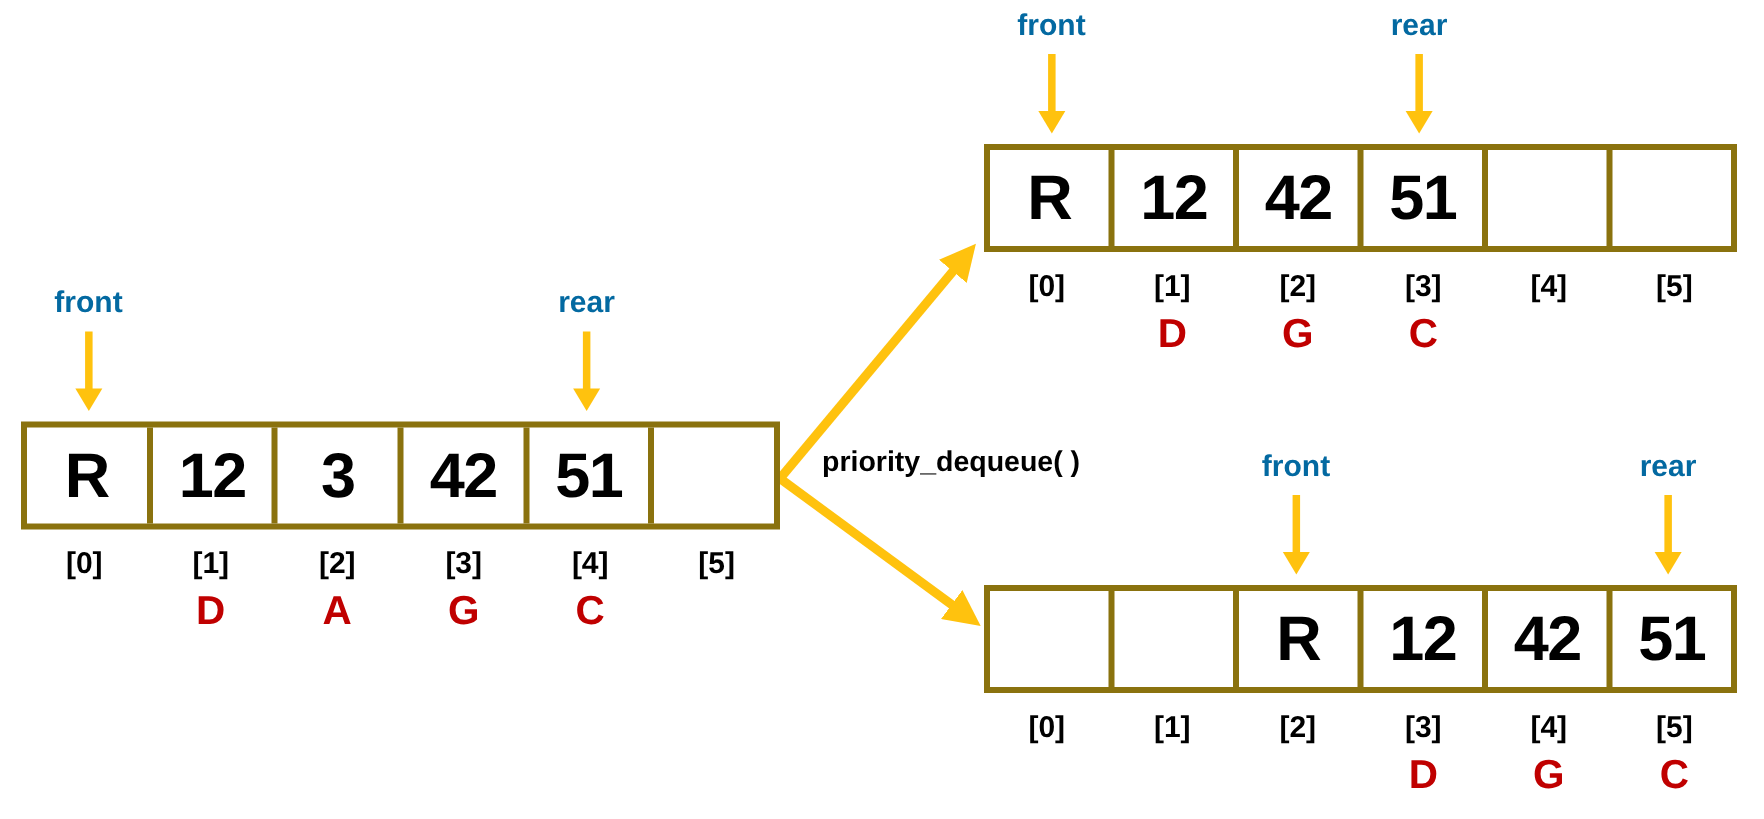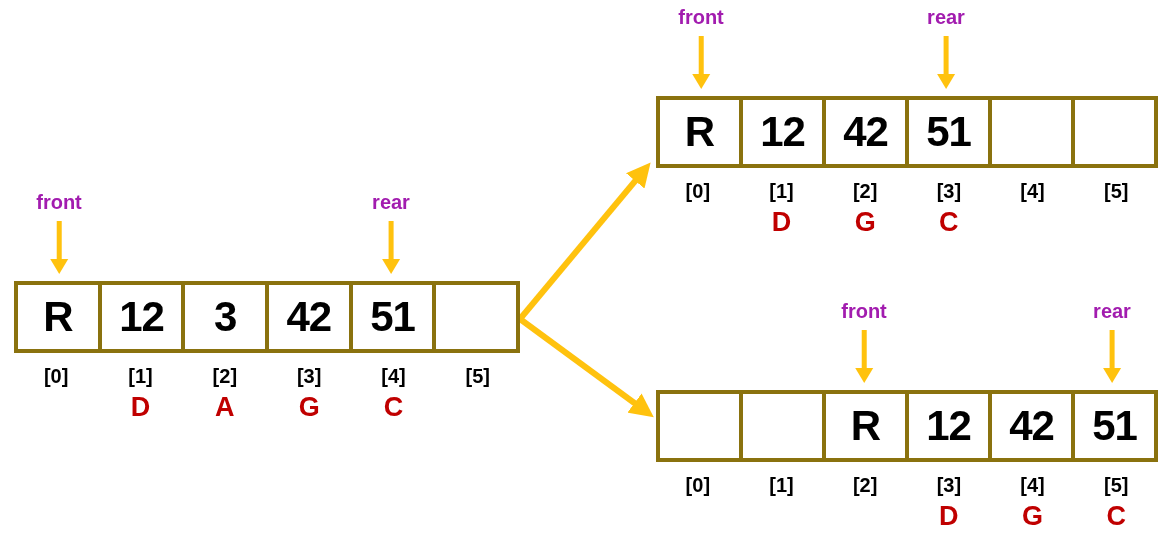--- a/index.html
+++ b/index.html
@@ -45,21 +45,21 @@
   .letters { margin-top: 4px; font-size: 27px; font-weight: 700; color: var(--letter); line-height: 30px; }
 
   
   .pointer {
     position: absolute;
     transform: translateX(-50%);
     display: flex;
     flex-direction: column;
     align-items: center;
   }
-  .ptr-label { font-size: 20px; font-weight: 700; color: #a21caf; line-height: 24px; margin-bottom: 7px; }
+  .ptr-label { font-size: 20px; font-weight: 700; color: #0369a1; line-height: 24px; margin-bottom: 7px; }
   .down-arrow { position: relative; display: block; width: 18px; height: 53px; }
   .down-arrow i { display: block; }
   .down-arrow .stem {
     position: absolute; left: 50%; top: 0; transform: translateX(-50%);
     width: 5px; height: 40px; background: var(--arrow);
   }
   .down-arrow .head {
     position: absolute; left: 50%; top: 38px; transform: translateX(-50%);
     width: 0; height: 0;
     border-left: 9px solid transparent;
@@ -130,20 +130,21 @@
       <span></span>
       <span>D</span>
       <span>A</span>
       <span>G</span>
       <span>C</span>
       <span></span>
     </div>
   </div>
 
   <div class="transition">
+    <div>priority_dequeue( )</div>
   </div>
 
   <div class="pointer" style="left:701px; top:5px;">
     <span class="ptr-label">front</span>
     <span class="down-arrow">
         <i class="stem"></i>
         <i class="head"></i>
       </span>
   </div>
   <div class="pointer" style="left:946px; top:5px;">

